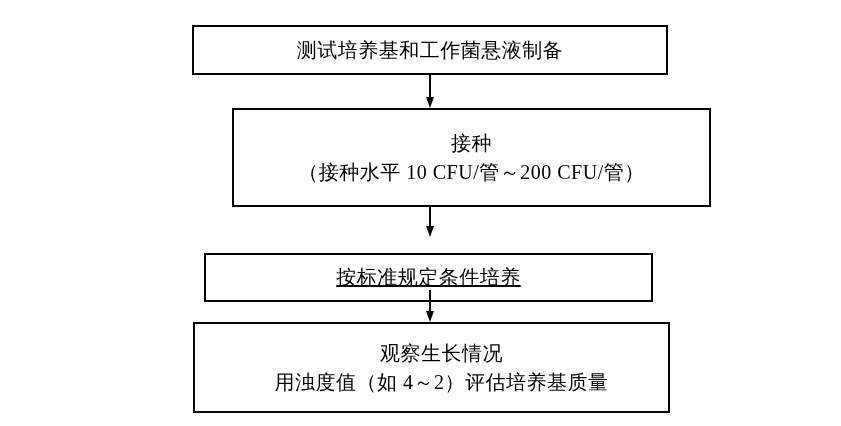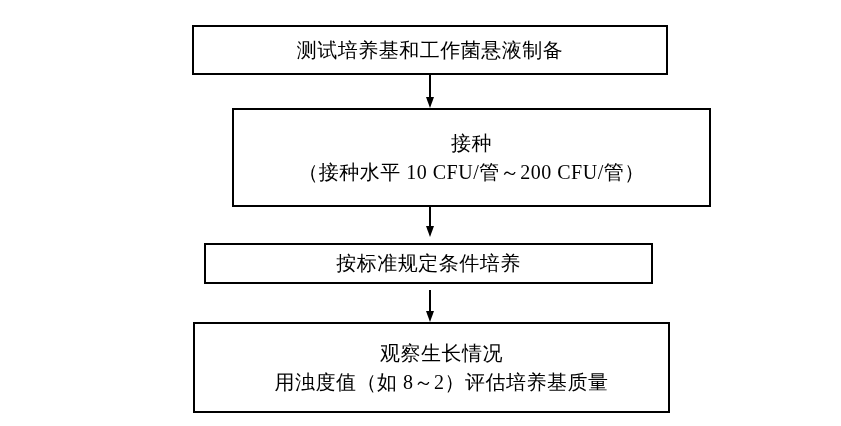--- a/index.html
+++ b/index.html
@@ -33,21 +33,21 @@
     text-align: center;
   }
   .box .line {
     font-size: 20px;
     line-height: 29px;
     white-space: nowrap;
     letter-spacing: 0.5px;
   }
   .box1 { left: 192px; top: 25px;  width: 476px; height: 50px; }
   .box2 { left: 188px; top: 108px; width: 479px; height: 99px; margin-left: 44px; }
-  .box3 { left: 204px; top: 243px; width: 449px; height: 41px; }
+  .box3 { left: 204px; top: 253px; width: 449px; height: 49px; text-decoration: underline; }
   .box4 { left: 193px; top: 322px; width: 477px; height: 91px; padding-left: 20px; }
 
   .arrow {
     position: absolute;
     left: 430px;
     transform: translateX(-50%);
     display: flex;
     flex-direction: column;
     align-items: center;
   }
@@ -95,16 +95,16 @@
     <div class="line">按标准规定条件培养</div>
   </div>
 
   <div class="arrow arrow3">
     <div class="shaft"></div>
     <div class="head"></div>
   </div>
 
   <div class="box box4">
     <div class="line">观察生长情况</div>
-    <div class="line">用浊度值（如 8～2）评估培养基质量</div>
+    <div class="line">用浊度值（如 4～2）评估培养基质量</div>
   </div>
 
 </div>
 
 </body></html>

